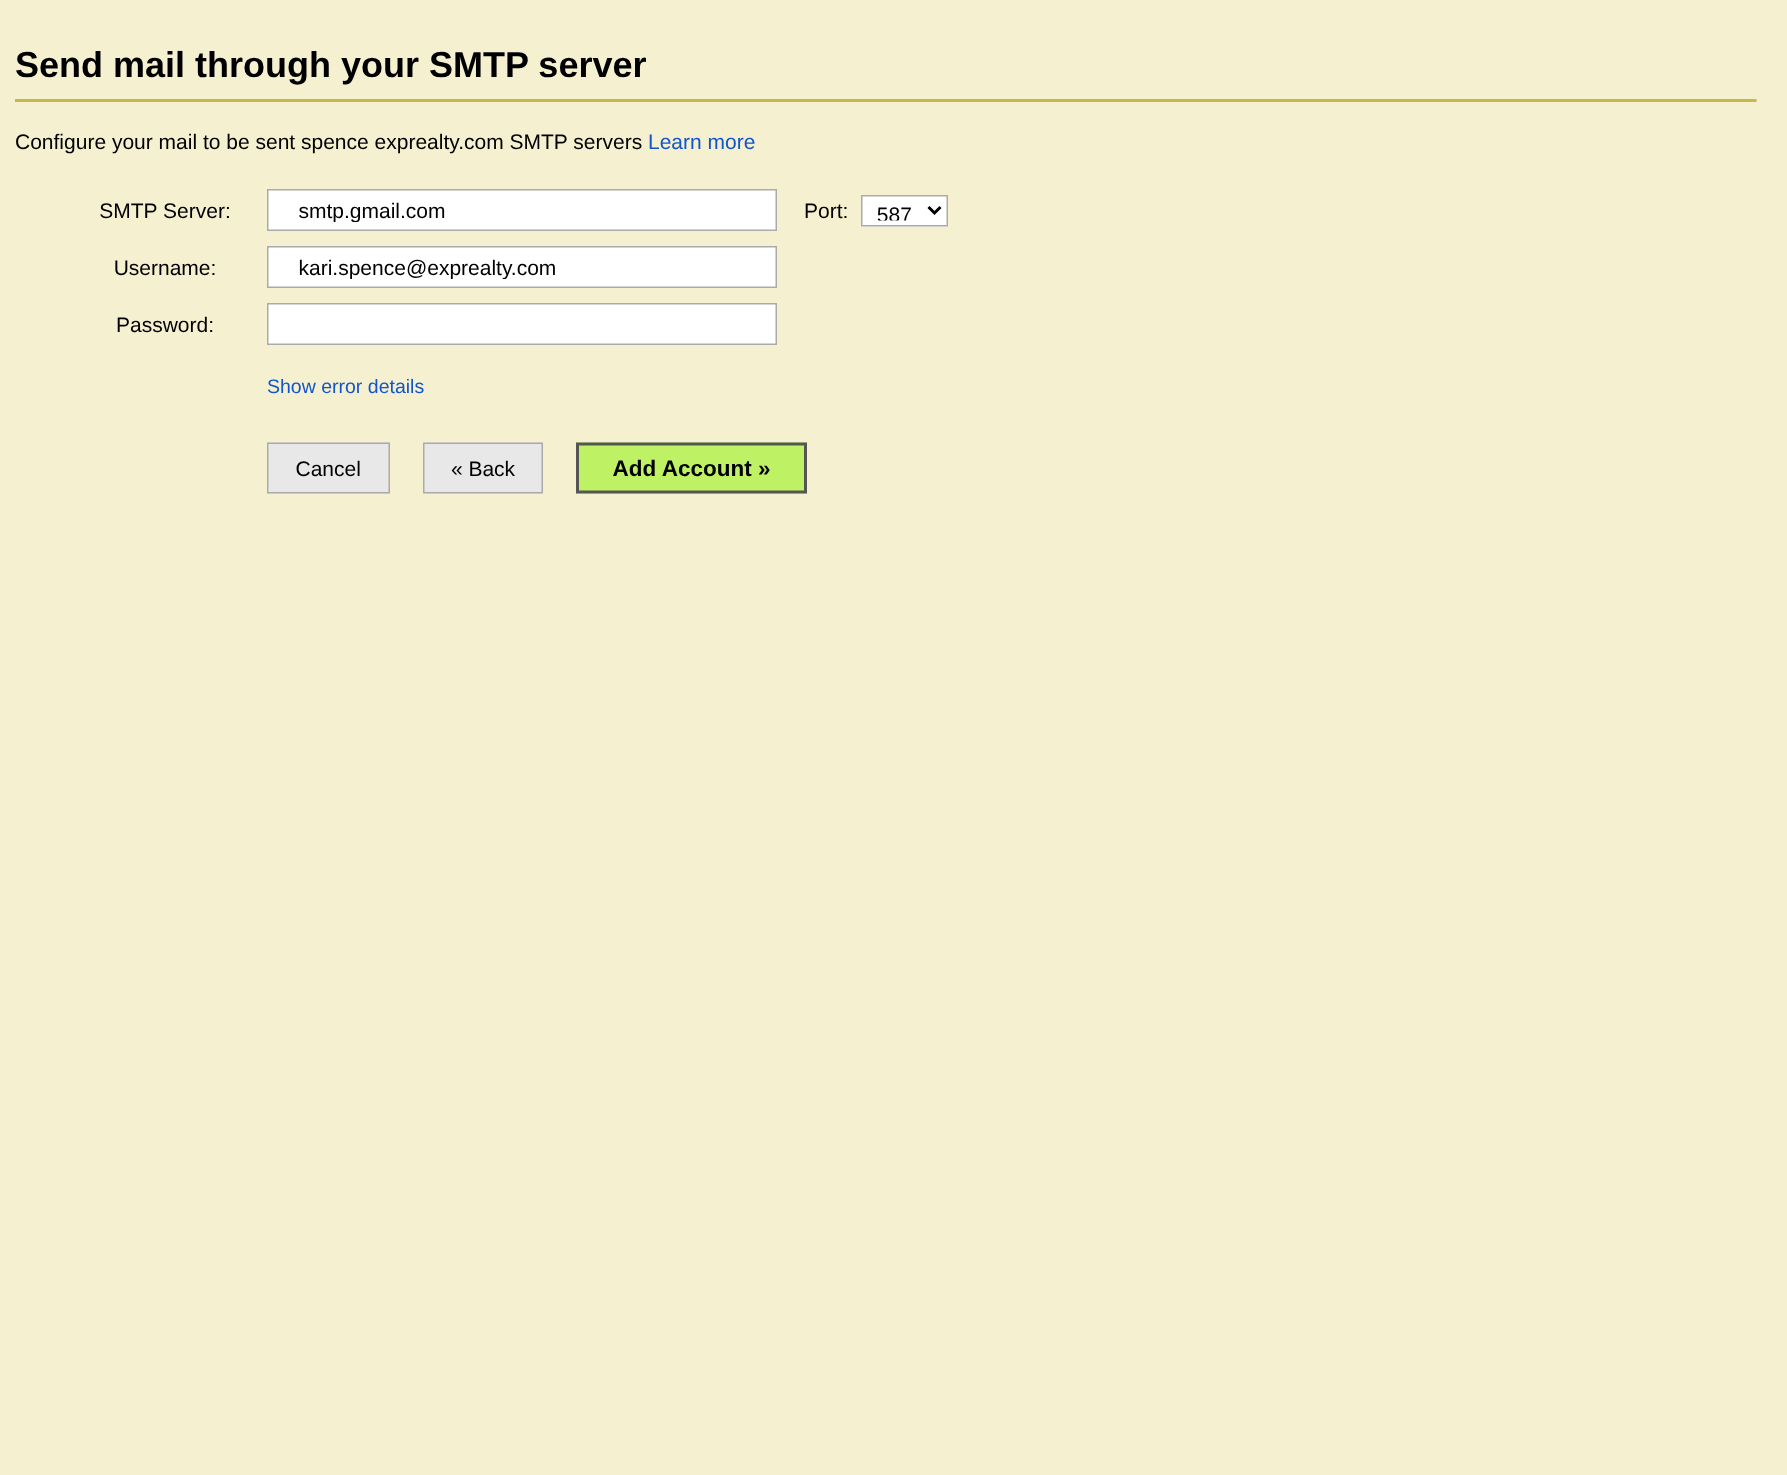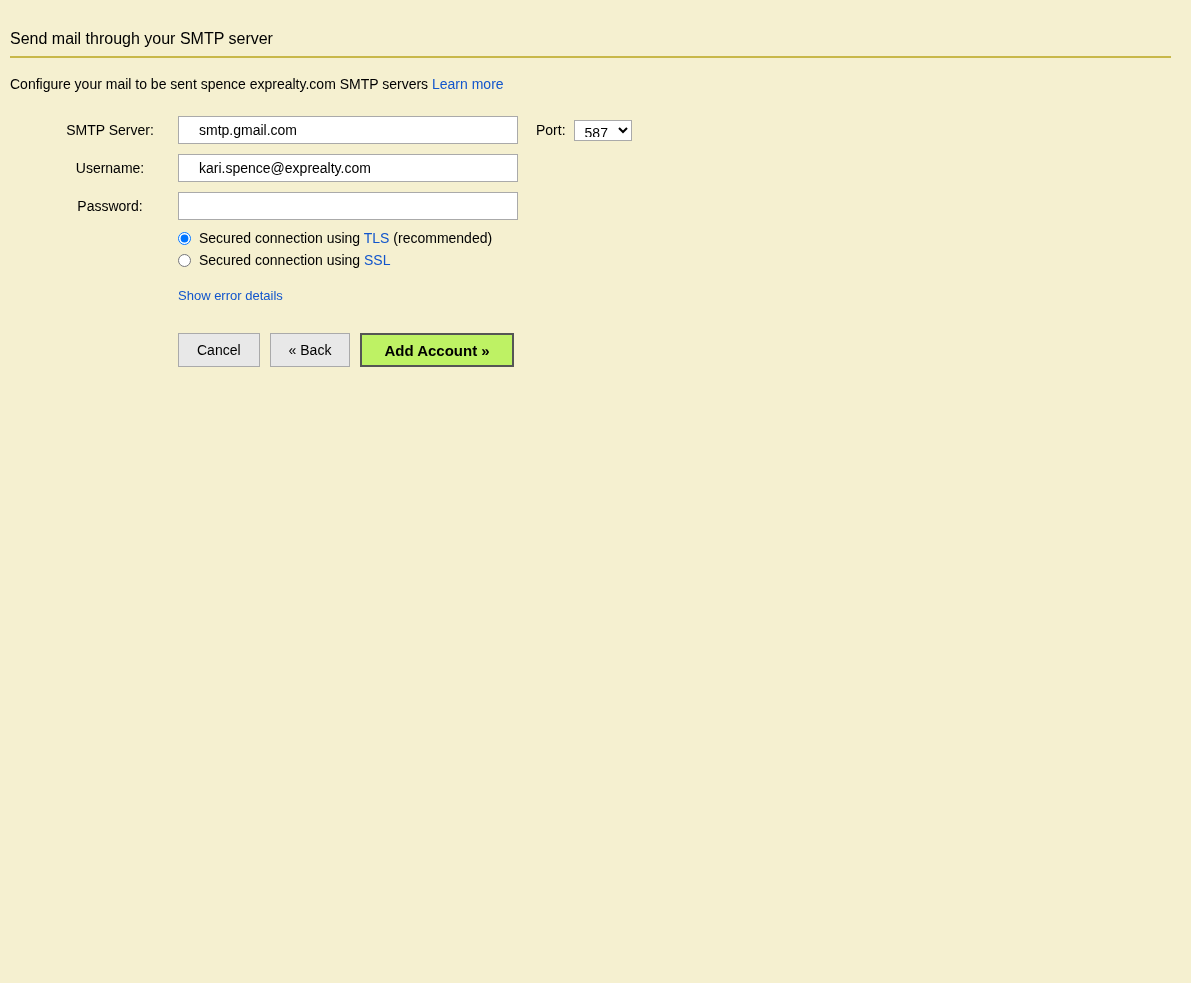--- a/index.html
+++ b/index.html
@@ -15,22 +15,22 @@
       color: #000;
       width: 1191px;
       min-height: 983px;
     }
 
     .page-container {
       padding: 30px 20px 20px 10px;
     }
 
     .page-title {
-      font-size: 16px;
-      font-weight: normal;
+      font-size: 24px;
+      font-weight: bold;
       color: #000;
       margin-bottom: 8px;
     }
 
     .divider {
       border: none;
       border-top: 2px solid #c8b84a;
       margin-bottom: 18px;
     }
 
@@ -133,21 +133,21 @@
       margin-top: 20px;
       color: #1155cc;
       text-decoration: none;
       font-size: 13px;
     }
 
     .button-row {
       margin-top: 30px;
       margin-left: 128px;
       display: flex;
-      gap: 10px;
+      gap: 22px;
       align-items: center;
     }
 
     .btn {
       padding: 6px 18px;
       font-size: 14px;
       cursor: pointer;
       border: 1px solid #aaa;
       background: #e8e8e8;
       color: #000;
@@ -192,34 +192,20 @@
     <div class="form-row">
       <label class="form-label">Username:</label>
       <input class="form-input" type="text" value="kari.spence@exprealty.com" style="">
     </div>
 
     <div class="form-row">
       <label class="form-label">Password:</label>
       <input class="form-input" type="password" value="" style="">
     </div>
 
-    <div class="radio-section">
-      <div class="radio-row">
-        <input type="radio" name="security" id="tls-radio" checked="" style="">
-        <label for="tls-radio">
-          <span>Secured connection using </span><a href="#">TLS</a><span> (recommended)</span>
-        </label>
-      </div>
-      <div class="radio-row">
-        <input type="radio" name="security" id="ssl-radio" style="">
-        <label for="ssl-radio">
-          <span>Secured connection using </span><a href="#">SSL</a>
-        </label>
-      </div>
-    </div>
 
     <div class="error-block">
       <a class="show-error-link" href="#">Show error details</a>
     </div>
 
     <div class="button-row">
       <button class="btn">Cancel</button>
       <button class="btn">« Back</button>
       <button class="btn btn-primary">Add Account »</button>
     </div>

